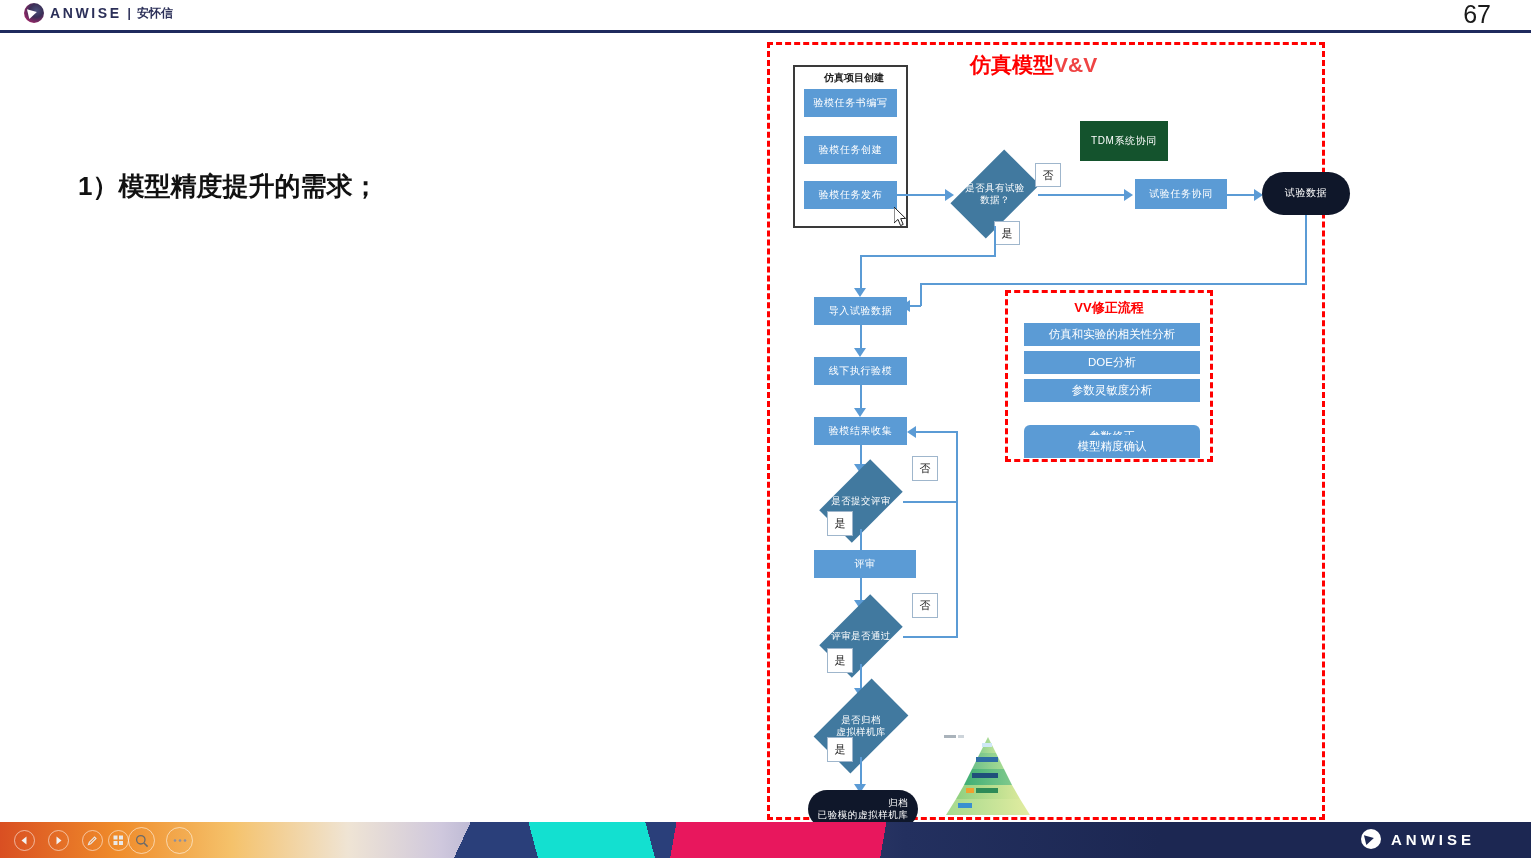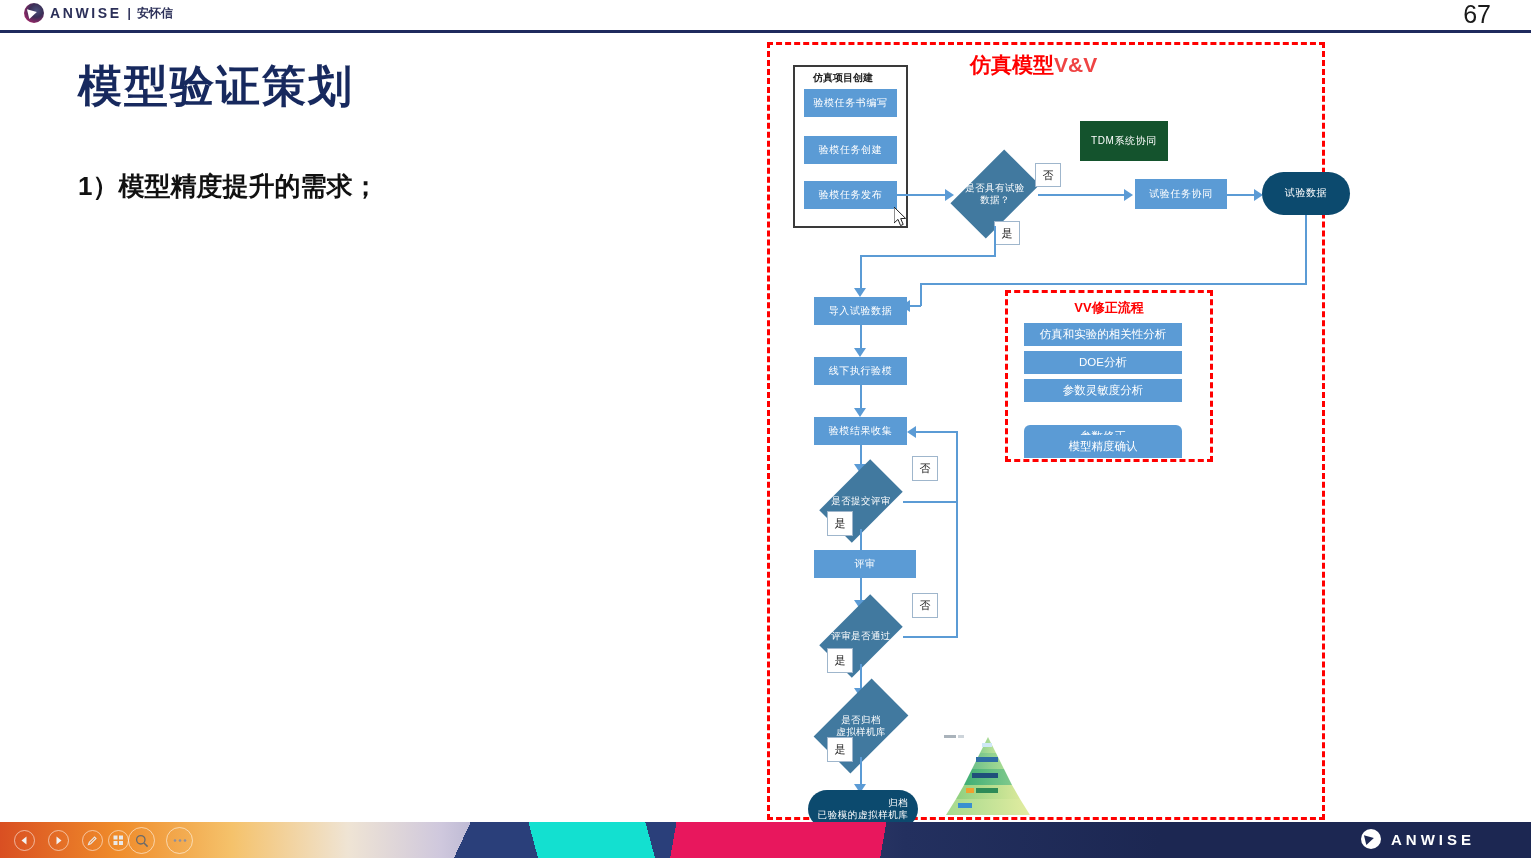--- a/index.html
+++ b/index.html
@@ -36,21 +36,21 @@
      border: 3px dashed #ff0000; background: #fff; }
   .vv-title { position: absolute; left: 200px; top: 6px; font-size: 21px; font-weight: 700;
      color: #ff0000; white-space: nowrap; }
   .vv-title .plain { color: #ef4444; font-weight: 600; }
 
   
   .node { position: absolute; background: #5b9bd5; color: #fff; font-size: 10px;
      display: flex; align-items: center; justify-content: center; text-align: right;
      letter-spacing: .6px; line-height: 1.25; }
   .node.orange { background: #14532d; }
-  .node.round { border-radius: 22px; background: #0c4a6e; }
+  .node.round { border-radius: 22px; background: #0f172a; }
 
   .grp-box { position: absolute; border: 2px solid #3a3a3a; background: transparent; }
   .grp-label { position: absolute; font-size: 10px; color: #222; font-weight: 600;
      width: 100%; text-align: center; }
 
   
   .diamond { position: absolute; }
   .diamond .dshape { position: absolute; inset: 0; background: #41799f; transform: rotate(45deg);
      transform-origin: center; }
   .diamond .dtext { position: absolute; inset: 0; display: flex; align-items: center;
@@ -70,21 +70,21 @@
   .arrow-r { position: absolute; width: 0; height: 0; border-top: 6px solid transparent;
      border-bottom: 6px solid transparent; border-left: 9px solid #5b9bd5; }
   .arrow-l { position: absolute; width: 0; height: 0; border-top: 6px solid transparent;
      border-bottom: 6px solid transparent; border-right: 9px solid #5b9bd5; }
 
   
   .vvfix { position: absolute; left: 235px; top: 245px; width: 208px; height: 172px;
      border: 3px dashed #ff0000; background: #fff; }
   .vvfix-title { position: absolute; left: 0; top: 6px; width: 100%; text-align: center;
      font-size: 13px; font-weight: 700; color: #ff0000; }
-  .vvfix-item { position: absolute; left: 16px; width: 158px; height: 23px; background: #5b9bd5;
+  .vvfix-item { position: absolute; left: 16px; width: 176px; height: 23px; background: #5b9bd5;
      color: #fff; font-size: 11.5px; display: flex; align-items: center; justify-content: center; }
 
   
   .pyramid { position: absolute; left: 172px; top: 690px; width: 92px; height: 82px; }
 
   
   .cursor { position: absolute; left: 894px; top: 207px; width: 14px; height: 20px; z-index: 40; }
 
   
   .footer { position: absolute; left: 0; bottom: 0; width: 1531px; height: 36px; overflow: hidden;
@@ -115,32 +115,31 @@
     <div class="logo-wrap">
       <div class="logo-mark"></div>
       <span class="logo-text">ANWISE</span>
       <span class="logo-cn">|</span>
       <span class="logo-cn">安怀信</span>
     </div>
     <div class="page-num">67</div>
   </div>
   <div class="head-rule"></div>
 
-  <div class="slide-title">模型验证策划</div>
 
   <div class="bullets">
     <div class="bullet">1）模型精度提升的需求；</div>
   </div>
 
   <div class="vv-panel">
 
     <div class="vv-title"><span>仿真模型</span><span class="plain">V&amp;V</span></div>
 
     <div class="grp-box" style="left:23px; top:20px; width:115px; height:163px;"></div>
-    <div class="grp-label" style="left:23px; top:26px; width:100px;">仿真项目创建</div>
+    <div class="grp-label" style="left:34px; top:26px; width:100px;">仿真项目创建</div>
     <div class="node" style="left:34px; top:44px; width:93px; height:28px;">验模任务书编写</div>
     <div class="node" style="left:34px; top:91px; width:93px; height:28px;">验模任务创建</div>
     <div class="node" style="left:34px; top:136px; width:93px; height:28px;">验模任务发布</div>
 
     <div class="conn h" style="left:127px; top:149px; width:50px;"></div>
     <div class="arrow-r" style="left:175px; top:144px;"></div>
 
     <div class="diamond" style="left:180px; top:117px; width:90px; height:64px;">
       <div class="dshape" style="left:20px; top:-6px; width:50px; height:76px;"></div>
       <div class="dtext">是否具有试验<br>数据？</div>

